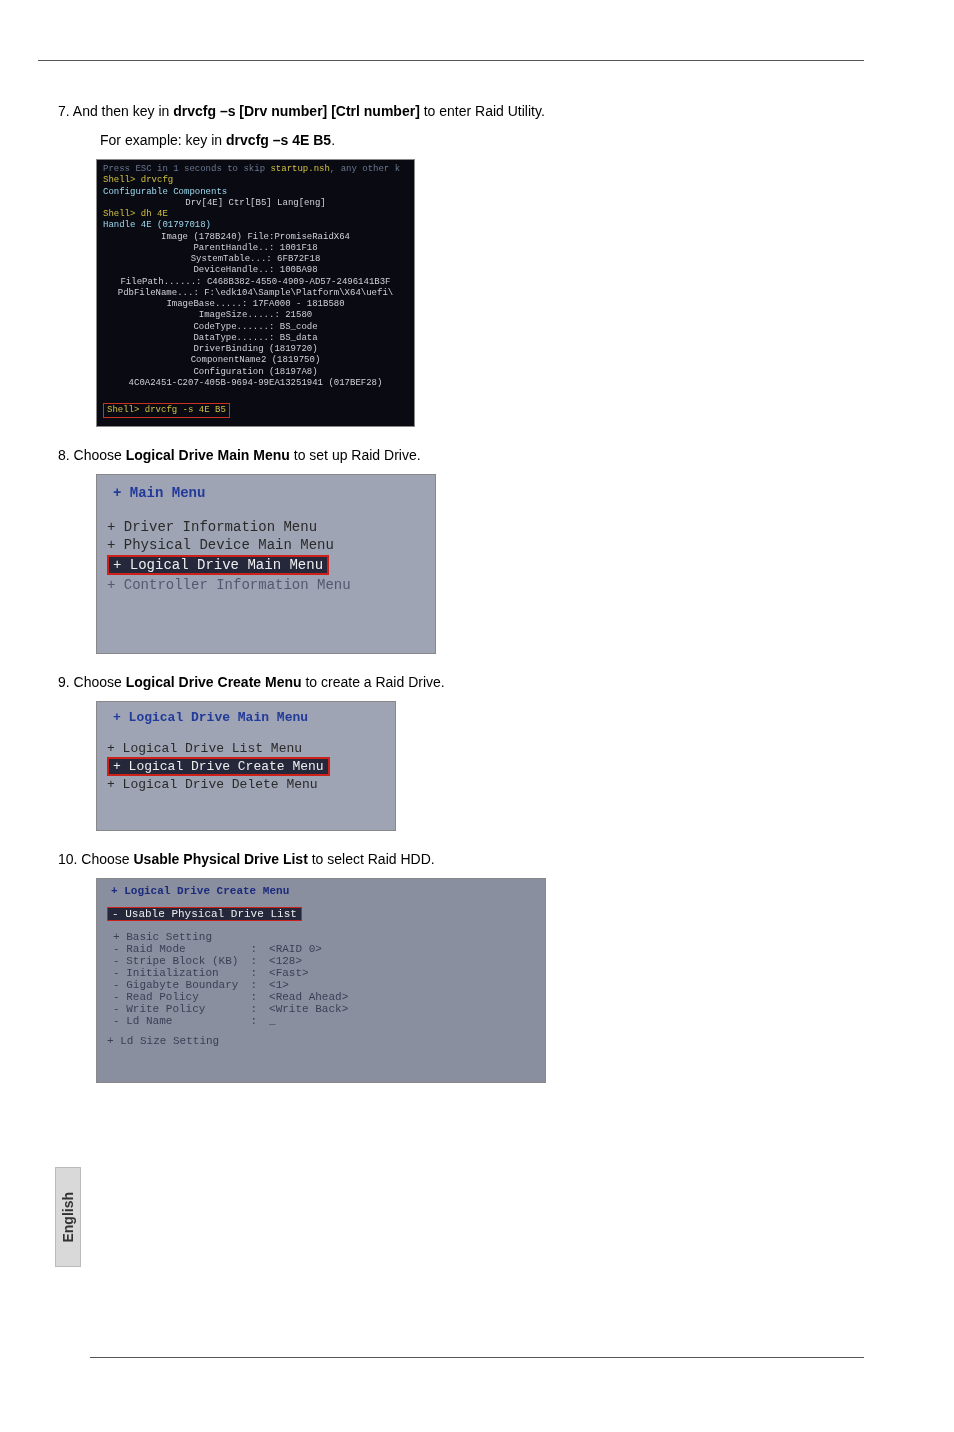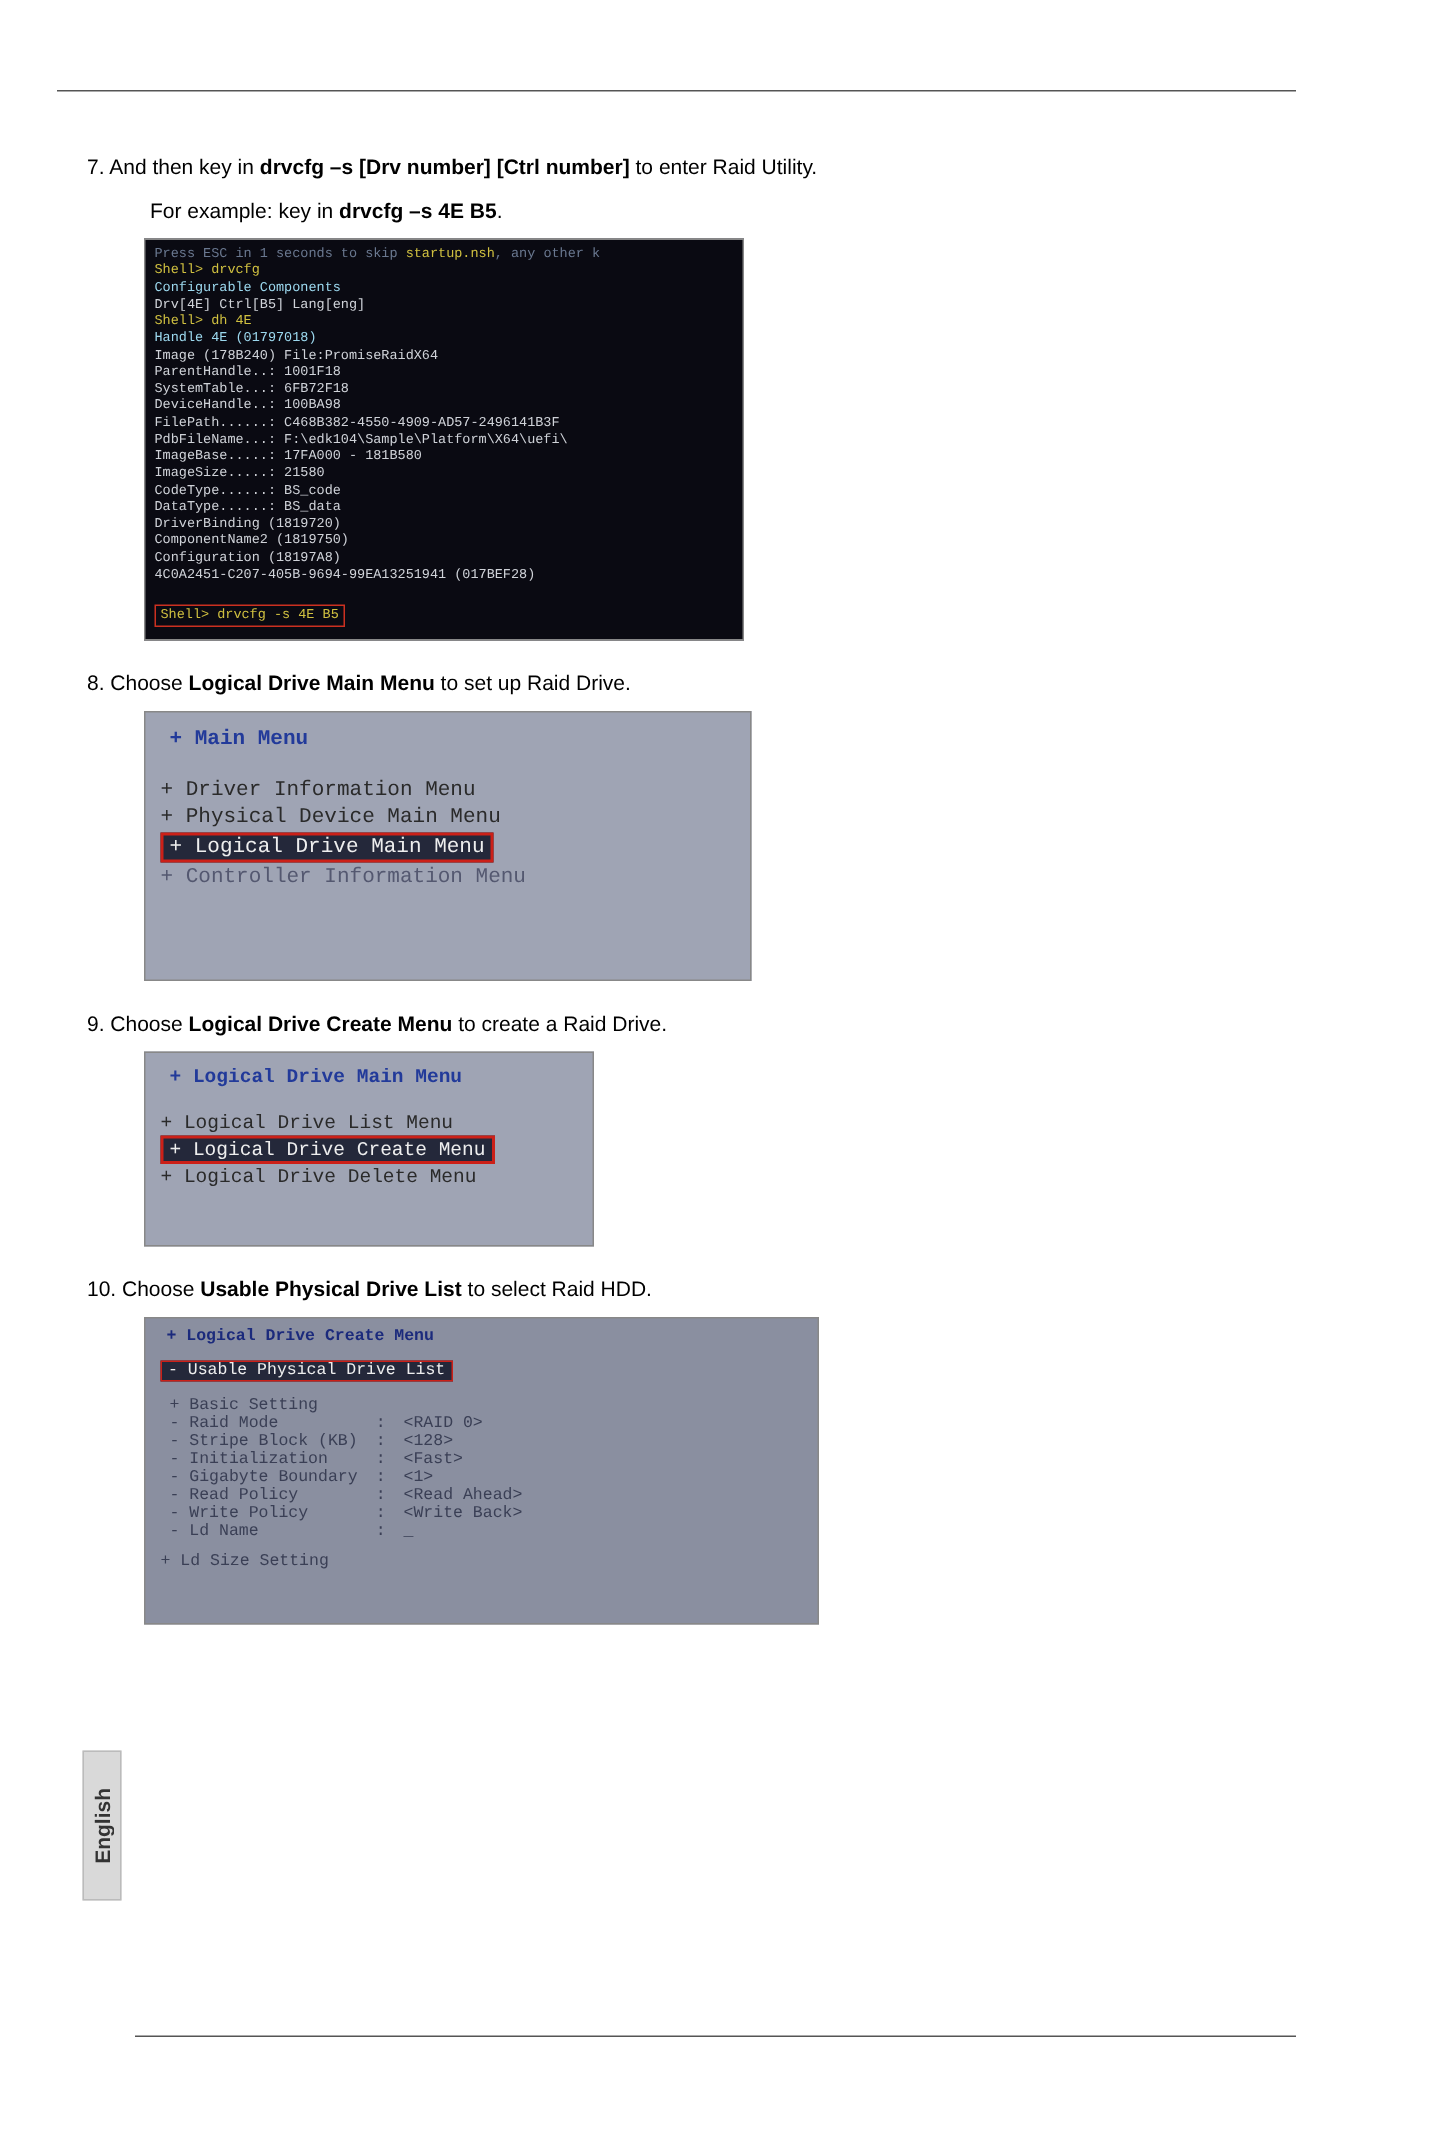--- a/index.html
+++ b/index.html
@@ -33,31 +33,31 @@
   }
   .step b { font-weight: bold; }
 
   .screenshot {
     margin: 6px 0 18px 58px;
     border: 1px solid #888;
     font-family: "Courier New", monospace;
     background: #0a0a12;
     overflow: hidden;
   }
-  .sshot1 { width: 400px; font-size: 9px; line-height: 1.25; padding: 4px 6px 8px 6px; }
+  .sshot1 { width: 319px; font-size: 9px; line-height: 1.25; padding: 4px 6px 8px 6px; }
   .sshot1 .yellow { color: #d0c040; }
   .sshot1 .cyan   { color: #9cd8ee; }
-  .sshot1 .white  { color: #cfd2d8; }
+  .sshot1 .white  { color: #cfd2d8; text-align: center; }
   .sshot1 .dim    { color: #6a7890; }
   .sshot1 .box-red {
     display: inline-block; border: 1.5px solid #cc3020;
     padding: 1px 3px; margin-top: 14px;
   }
 
-  .sshot2 { width: 405px; height: 180px; background: #9fa4b4; font-size: 14px; padding: 10px 8px 8px 10px; }
+  .sshot2 { width: 340px; height: 180px; background: #9fa4b4; font-size: 14px; padding: 10px 8px 8px 10px; }
   .sshot2 .title { color: #223a9a; font-weight: bold; margin-bottom: 18px; margin-left: 6px; }
   .sshot2 .row   { color: #2a2a2a; margin: 2px 0; }
   .sshot2 .hl-red {
     border: 2px solid #cc2018; color: #eee; background: #24283a;
     padding: 0 4px; display: inline-block; margin-left: 0;
   }
   .sshot2 .darkrow { color: #545870; }
 
   .sshot3 { width: 300px; height: 130px; background: #9fa4b4; font-size: 13px; padding: 8px 8px 8px 10px; }
   .sshot3 .title { color: #223a9a; font-weight: bold; margin-bottom: 16px; margin-left: 6px; }

